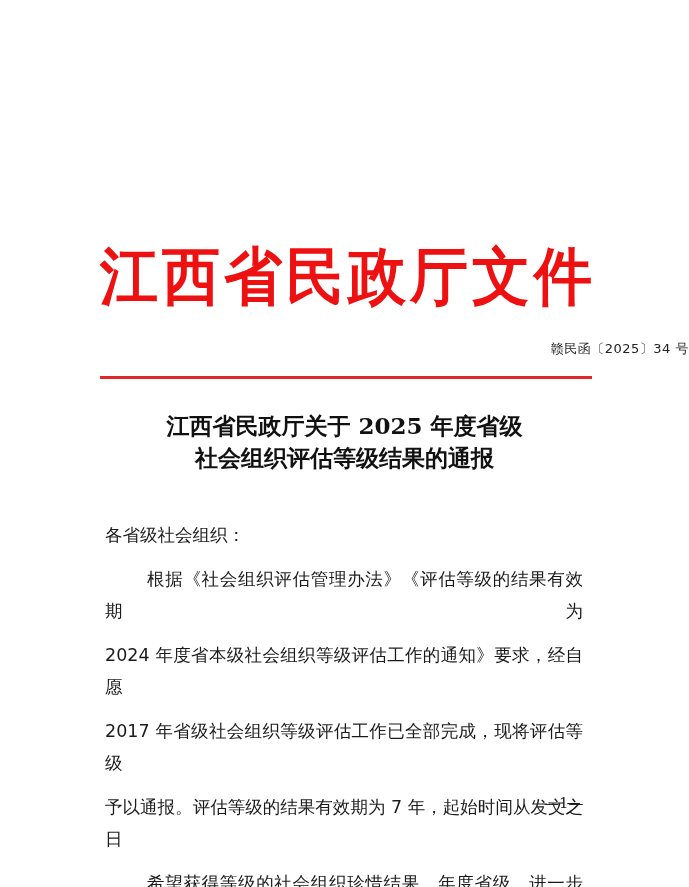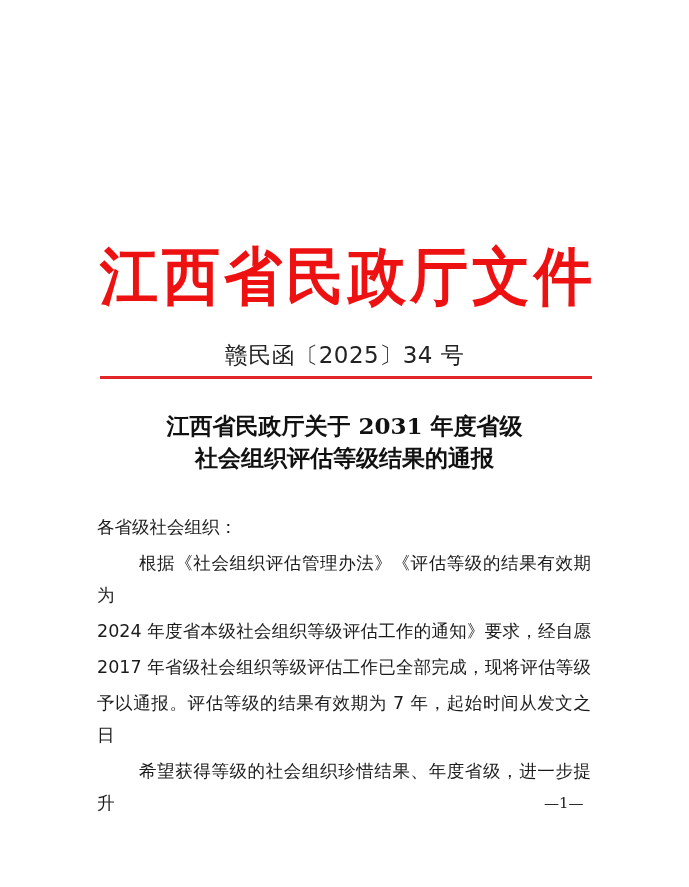--- a/index.html
+++ b/index.html
@@ -11,41 +11,41 @@
     display: flex; justify-content: space-between; align-items: center;
   }
   .red-header span {
     font-family: "DejaVu Serif", "Liberation Serif", serif;
     color: #ee1111; font-size: 58px; font-weight: bold; line-height: 80px;
     transform: scaleY(1.08);
     display: inline-block;
   }
 
   .doc-number {
-    position: absolute; left: 0; width: 689px; top: 340px; text-align: center;
-    font-family: "DejaVu Sans", "Liberation Sans", sans-serif; font-size: 23px; color: #222;
+    position: absolute; left: 0; width: 689px; top: 340px; text-align: right;
+    font-family: "DejaVu Sans", "Liberation Sans", sans-serif; font-size: 13px; color: #222;
     letter-spacing: 0.5px;
   }
 
   .red-rule {
     position: absolute; left: 100px; top: 376px; width: 492px; height: 3px; background: #e3262a;
   }
 
   .doc-title {
     position: absolute; left: 0; width: 689px; top: 410px; text-align: center;
     font-family: "DejaVu Serif", "Liberation Serif", serif; font-weight: bold;
     font-size: 23px; line-height: 32px; color: #111;
   }
 
   .body-text {
     position: absolute; left: 93px; top: 507px; width: 502px;
     font-family: "DejaVu Sans", "Liberation Sans", sans-serif; font-size: 17.5px; color: #1a1a1a;
     line-height: 32px;
   }
-  .body-text p { margin: 4px; text-align: justify; text-align-last: left; }
+  .body-text p { margin: 12px; text-align: justify; text-align-last: left; }
   .body-text p.indent { text-indent: 42px; }
   .body-text .jl { text-align-last: justify; }
 
   .page-number {
     position: absolute; left: 544px; top: 794px;
     font-family: "DejaVu Serif", "Liberation Serif", serif; font-size: 15px; color: #222;
   }
 </style>
 </head>
 <body>
@@ -61,21 +61,21 @@
     <span>厅</span>
     <span>文</span>
     <span>件</span>
   </div>
 
   <div class="doc-number">赣民函〔2025〕34 号</div>
 
   <div class="red-rule"></div>
 
   <div class="doc-title">
-    <div>江西省民政厅关于 2031 年度省级</div>
+    <div>江西省民政厅关于 2025 年度省级</div>
     <div>社会组织评估等级结果的通报</div>
   </div>
 
   <div class="body-text">
     <p>各省级社会组织：</p>
     <p class="indent jl">根据《社会组织评估管理办法》《评估等级的结果有效期为</p>
     <p class="jl">2024 年度省本级社会组织等级评估工作的通知》要求，经自愿</p>
     <p class="jl">2017 年省级社会组织等级评估工作已全部完成，现将评估等级</p>
     <p class="jl">予以通报。评估等级的结果有效期为 7 年，起始时间从发文之日</p>
     <p class="indent jl">希望获得等级的社会组织珍惜结果、年度省级，进一步提升</p>

